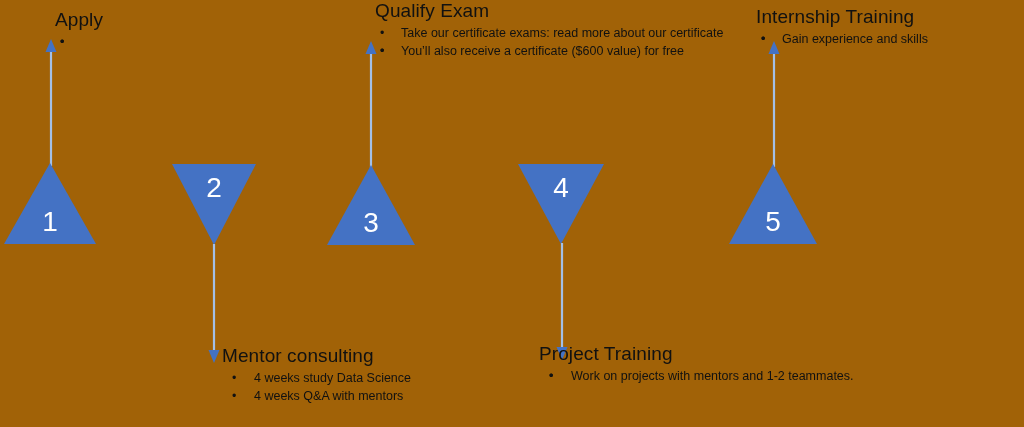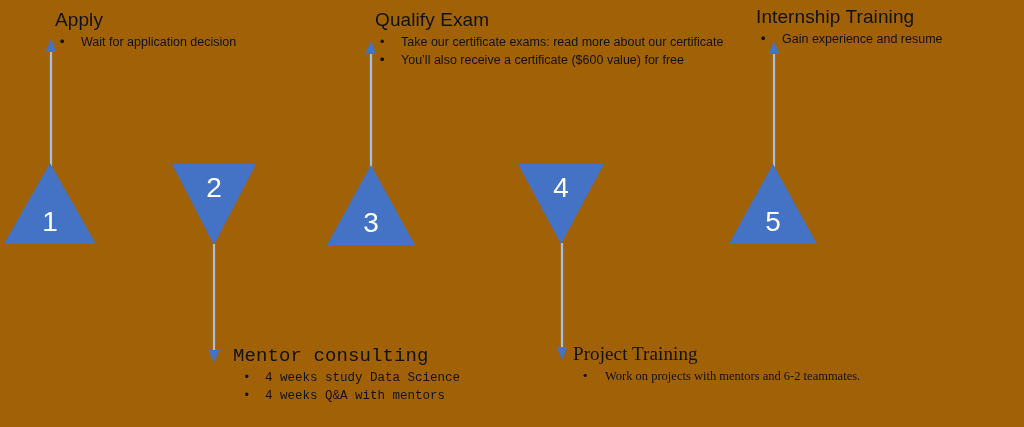--- a/index.html
+++ b/index.html
@@ -50,23 +50,23 @@
     position: absolute;
     left: 5px;
     top: 0;
     font-size: 12.5px;
     line-height: 1.42;
     color: #111111;
   }
 
   
   .t-apply      { left: 55px;  top: 10px;  width: 290px; }
-  .t-mentor     { left: 233px; top: 346px; width: 300px; font-family: Liberation Mono, monospace; }
-  .t-qualify    { left: 375px; top: 10px;   width: 420px; }
-  .t-project    { left: 573px; top: 344px; width: 400px; font-family: Liberation Serif, serif; }
+  .t-mentor     { left: 222px; top: 346px; width: 300px; }
+  .t-qualify    { left: 375px; top: 1px;   width: 420px; }
+  .t-project    { left: 539px; top: 344px; width: 400px; }
   .t-internship { left: 756px; top: 7px;   width: 244px; }
 
   .t-mentor .bullets li,
   .t-project .bullets li { padding-left: 32px; }
   .t-mentor .bullets li .dot,
   .t-project .bullets li .dot { left: 10px; }
 
   
   .tri-wrap {
     position: absolute;
@@ -90,21 +90,21 @@
 </style>
 </head>
 <body>
 
 <div id="canvas">
 
   <div class="step-text t-apply">
     <div class="step-title">Apply</div>
     <ul class="bullets">
       <li><span class="dot">•</span></li>
-      <li><span class="dot">•</span><span>Wait for application decision</span></li>
+      <li><span class="dot">•</span></li>
     </ul>
   </div>
 
   <div class="arrow" style="left:44px; top:38px;">
     <svg width="14" height="128" viewBox="0 0 14 128">
       <line x1="7" y1="12" x2="7" y2="128" stroke="#A3C0E8" stroke-width="2.2"></line>
       <polygon points="7,1 12.5,14 1.5,14" fill="#4472C4"></polygon>
     </svg>
   </div>
 
@@ -171,29 +171,29 @@
     <svg width="14" height="120" viewBox="0 0 14 120">
       <line x1="7" y1="0" x2="7" y2="106" stroke="#A3C0E8" stroke-width="2.2"></line>
       <polygon points="7,117 12.5,104 1.5,104" fill="#4472C4"></polygon>
     </svg>
   </div>
 
   <div class="step-text t-project">
     <div class="step-title">Project Training</div>
     <ul class="bullets">
       <li><span class="dot">•</span></li>
-      <li><span class="dot">•</span><span>Work on projects with mentors and 6-2 teammates.</span></li>
+      <li><span class="dot">•</span><span>Work on projects with mentors and 1-2 teammates.</span></li>
     </ul>
   </div>
 
   <div class="step-text t-internship">
     <div class="step-title">Internship Training</div>
     <ul class="bullets">
       <li><span class="dot">•</span></li>
-      <li><span class="dot">•</span><span>Gain experience and resume</span></li>
+      <li><span class="dot">•</span><span>Gain experience and skills</span></li>
     </ul>
   </div>
 
   <div class="arrow" style="left:767px; top:40px;">
     <svg width="14" height="127" viewBox="0 0 14 127">
       <line x1="7" y1="12" x2="7" y2="127" stroke="#A3C0E8" stroke-width="2.2"></line>
       <polygon points="7,1 12.5,14 1.5,14" fill="#4472C4"></polygon>
     </svg>
   </div>
 

